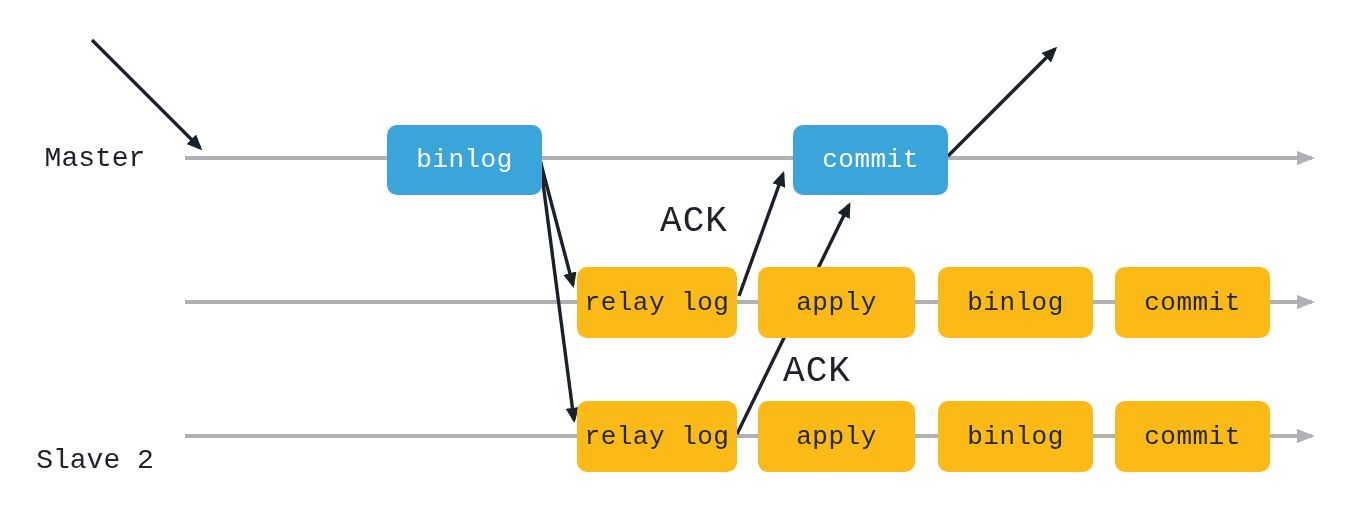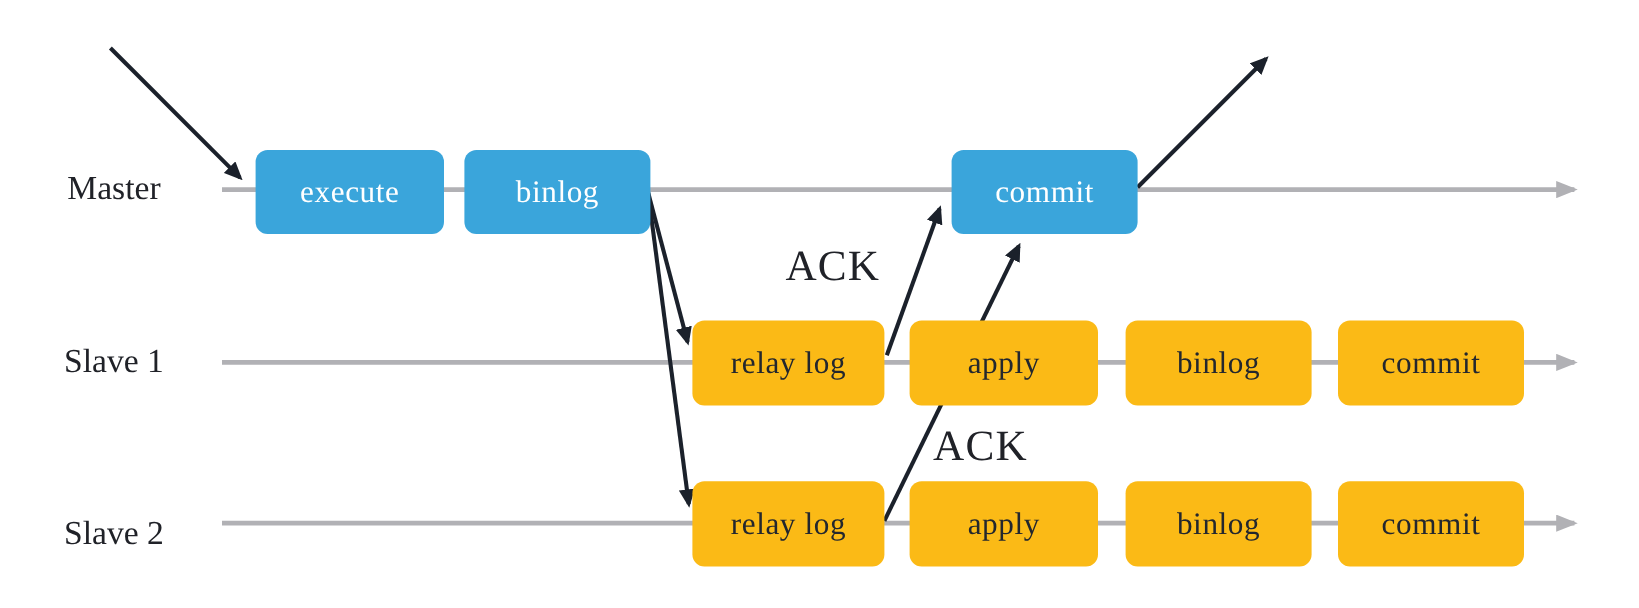--- a/index.html
+++ b/index.html
@@ -11,21 +11,21 @@
     --slave-box-text:#23272E;
     --label-text:#202228;
     --watermark-text:#C9C9C9;
   }
   html,body{margin:0;padding:0;background:#FFFFFF;}
   #canvas{
     position:relative;
     width:1366px;height:507px;
     background:#FFFFFF;
     overflow:hidden;
-    font-family:Liberation Serif, serif;
+    font-family:Liberation Mono, monospace;
   }
   #arrow-layer{position:absolute;left:0;top:0;z-index:1;}
   .timeline{stroke:var(--timeline);stroke-width:4;fill:none;}
   .arrow{stroke:var(--arrow);stroke-width:3.4;fill:none;}
   .mk-black{fill:var(--arrow);}
   .mk-gray{fill:var(--timeline);}
   .box{
     position:absolute;z-index:2;
     display:flex;align-items:center;justify-content:center;
     border-radius:10px;
@@ -73,24 +73,22 @@
 
     <line class="arrow" x1="92" y1="40" x2="200" y2="148" marker-end="url(#arrowhead-black)"></line>
     <line class="arrow" x1="540" y1="160" x2="573" y2="285" marker-end="url(#arrowhead-black)"></line>
     <line class="arrow" x1="540" y1="160" x2="574" y2="420" marker-end="url(#arrowhead-black)"></line>
     <line class="arrow" x1="739" y1="296" x2="783" y2="174" marker-end="url(#arrowhead-black)"></line>
     <line class="arrow" x1="737" y1="434" x2="849" y2="205" marker-end="url(#arrowhead-black)"></line>
     <line class="arrow" x1="948" y1="156" x2="1055" y2="49" marker-end="url(#arrowhead-black)"></line>
   </svg>
 
   <div class="row-label" style="top:142px;">Master</div>
-  <div class="row-label" style="top:286px;">Slave 1</div>
-  <div class="row-label" style="top:429px;">Slave 2</div>
+  <div class="row-label" style="top:444px;">Slave 2</div>
 
-  <div class="box blue" style="left:213px;top:125px;width:157px;height:70px;">execute</div>
   <div class="box blue" style="left:387px;top:125px;width:155px;height:70px;">binlog</div>
   <div class="box blue" style="left:793px;top:125px;width:155px;height:70px;">commit</div>
 
   <div class="box yellow" style="left:577px;top:267px;width:160px;height:71px;">relay log</div>
   <div class="box yellow" style="left:758px;top:267px;width:157px;height:71px;">apply</div>
   <div class="box yellow" style="left:938px;top:267px;width:155px;height:71px;">binlog</div>
   <div class="box yellow" style="left:1115px;top:267px;width:155px;height:71px;">commit</div>
 
   <div class="box yellow" style="left:577px;top:401px;width:160px;height:71px;">relay log</div>
   <div class="box yellow" style="left:758px;top:401px;width:157px;height:71px;">apply</div>

